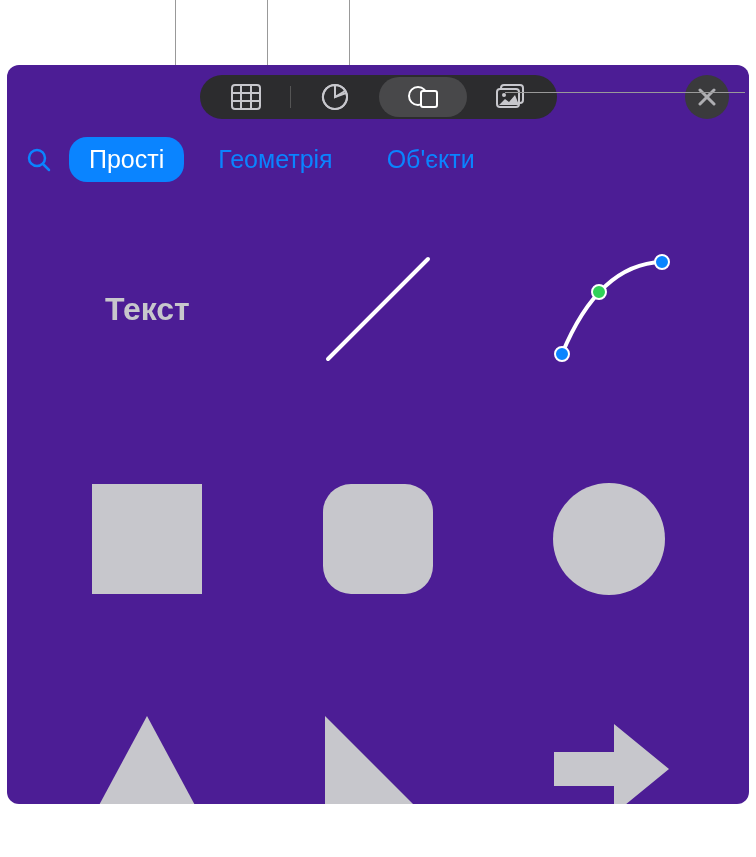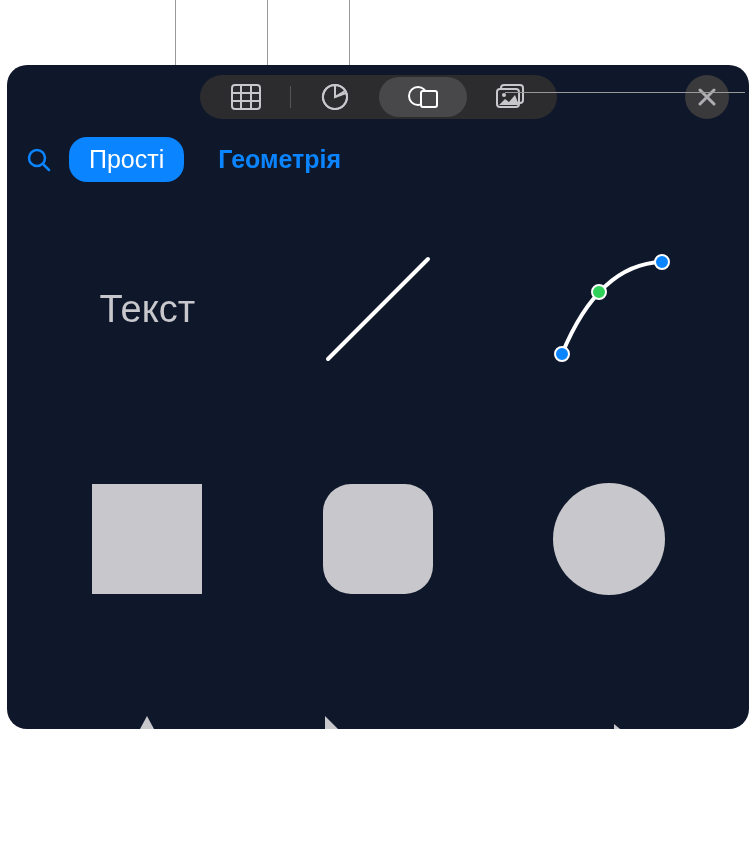--- a/index.html
+++ b/index.html
@@ -30,23 +30,23 @@
       width: 240px;
       height: 1px;
       background: #999;
     }
 
     .panel {
       position: absolute;
       top: 65px;
       left: 7px;
       width: 742px;
-      height: 664px;
-      background: #0f172a;
-      border-radius: 20px;
+      height: 739px;
+      background: #4c1d95;
+      border-radius: 12px;
       overflow: hidden;
     }
 
     .toolbar {
       display: flex;
       justify-content: center;
       align-items: center;
       padding: 10px 16px 6px 16px;
       gap: 0;
       position: relative;
@@ -103,21 +103,20 @@
       justify-content: center;
       cursor: pointer;
     }
     .category-pill {
       padding: 8px 20px;
       border-radius: 18px;
       font-size: 25px;
       color: #0a84ff;
       cursor: pointer;
       white-space: nowrap;
-      font-weight: bold;
     }
     .category-pill.active {
       background: #0a84ff;
       color: #ffffff;
       font-weight: 500;
     }
 
     .shapes-grid {
       display: grid;
       grid-template-columns: repeat(3, 1fr);
@@ -126,22 +125,22 @@
     }
     .shape-cell {
       height: 150px;
       display: flex;
       align-items: center;
       justify-content: center;
       cursor: pointer;
     }
     .text-label {
       color: #c7c7cc;
-      font-size: 38px;
-      font-weight: 400;
+      font-size: 32px;
+      font-weight: 700;
     }
     .shape-svg {
       width: 130px;
       height: 130px;
     }
   </style>
 </head>
 <body>
 
 <div class="callout-line callout-1"></div>
@@ -201,20 +200,21 @@
 
   <div class="category-bar">
     <div class="search-btn">
       <svg width="26" height="26" viewBox="0 0 26 26">
         <circle cx="11" cy="11" r="8" fill="none" stroke="#0a84ff" stroke-width="2.5"></circle>
         <line x1="17" y1="17" x2="23" y2="23" stroke="#0a84ff" stroke-width="2.5" stroke-linecap="round"></line>
       </svg>
     </div>
     <div class="category-pill active">Прості</div>
     <div class="category-pill">Геометрія</div>
+    <div class="category-pill">Об'єкти</div>
   </div>
 
   <div class="shapes-grid">
 
     <div class="shape-cell">
       <span class="text-label">Текст</span>
     </div>
 
     <div class="shape-cell">
       <svg class="shape-svg" viewBox="0 0 130 130">

